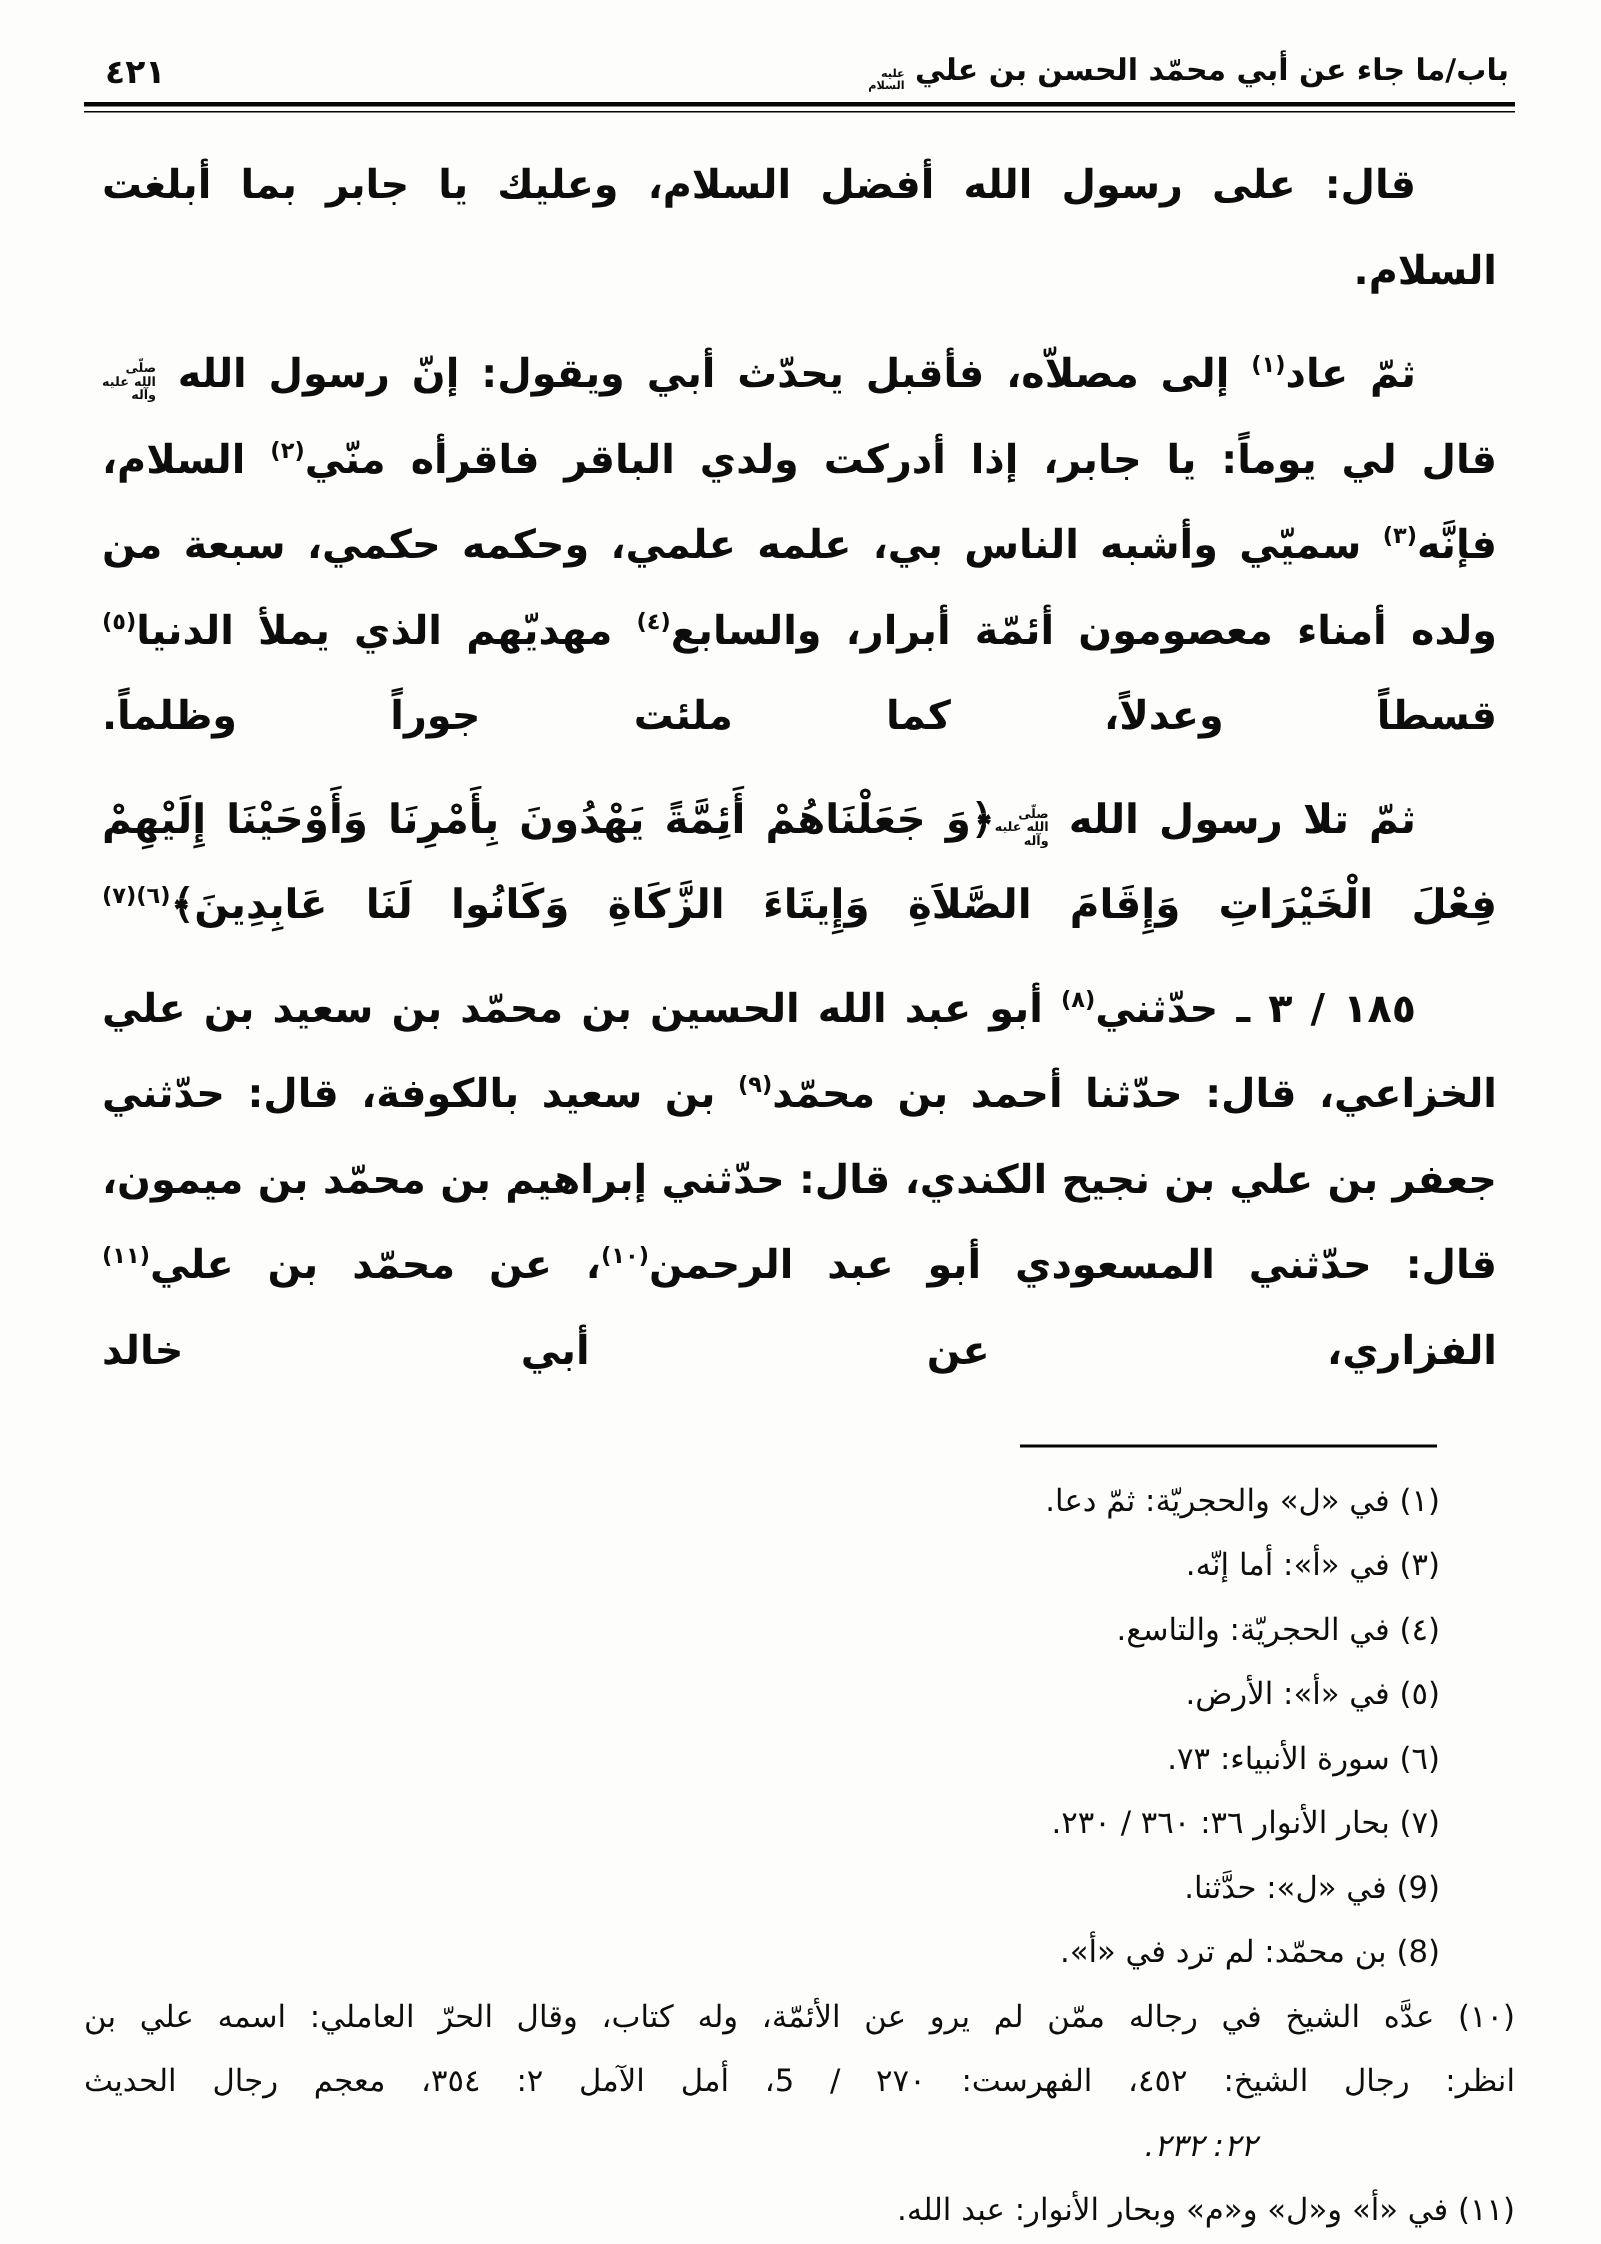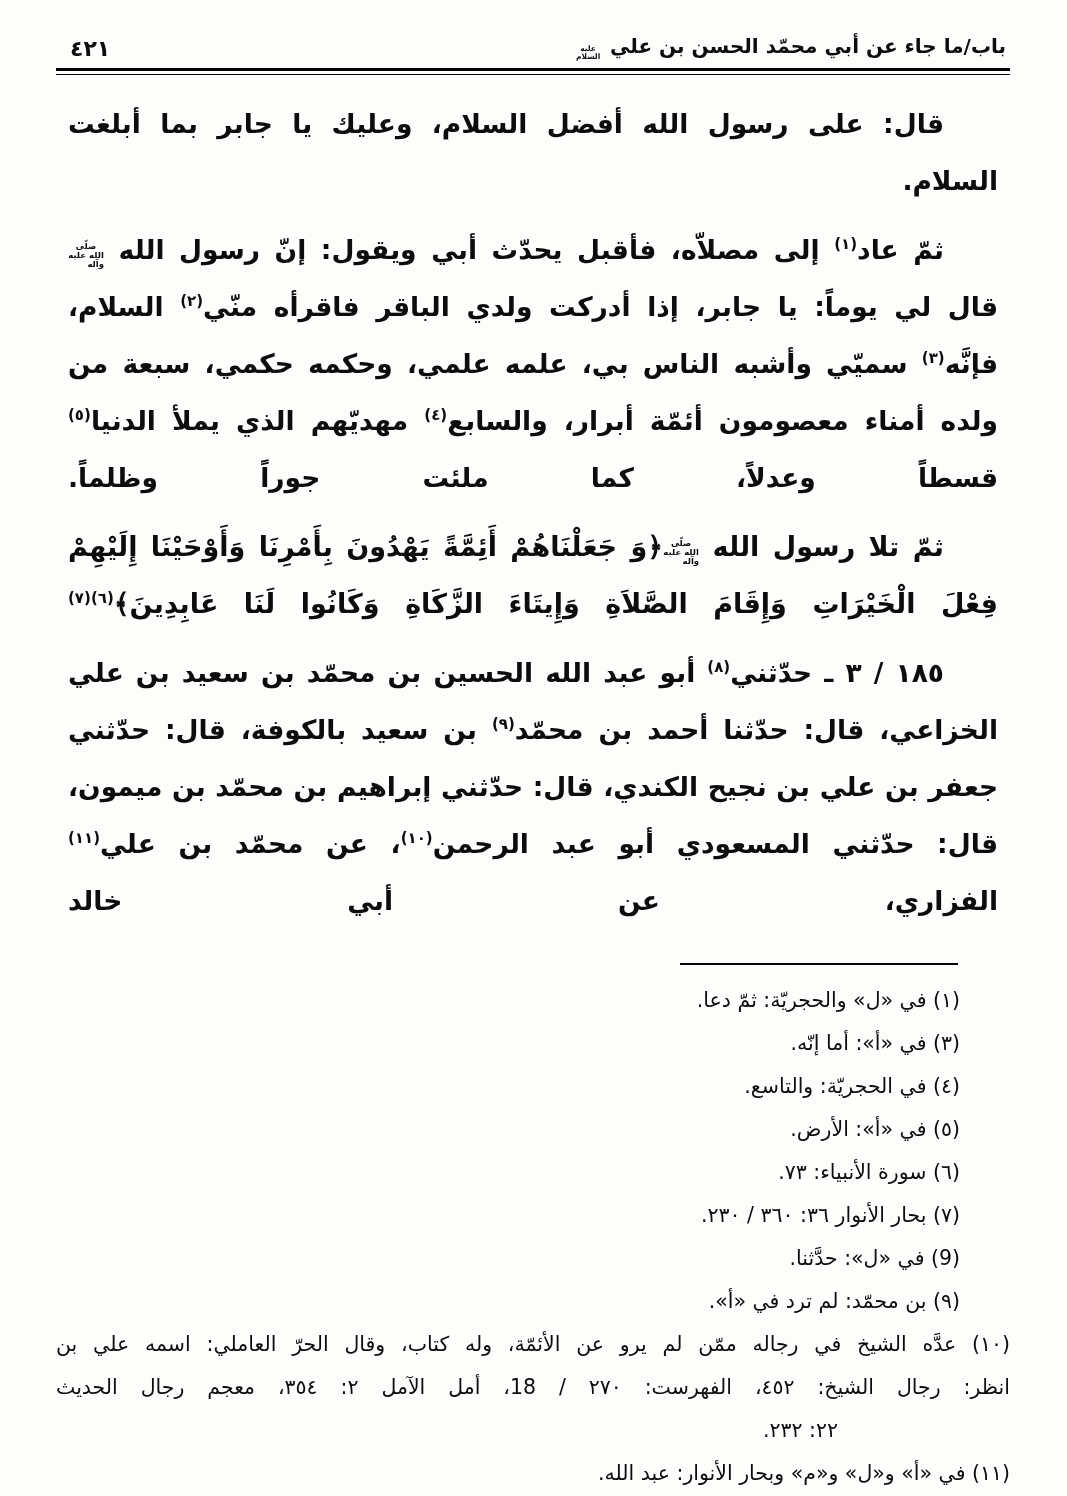--- a/index.html
+++ b/index.html
@@ -40,21 +40,20 @@
     vertical-align:10px;
     line-height:0;
     letter-spacing:-1px;
   }
   .honorific{
     display:inline-block;
     width:36px;
     font-size:8.5px;
     font-weight:bold;
     line-height:1.08;
-    text-align:center;
     vertical-align:-8px;
     white-space:normal;
     text-indent:0;
   }
   .honorific.small{width:30px;font-size:7.5px;vertical-align:-6px;}
   
   .footnotes{
     margin-top:34px;
     font-size:20.5px;
     font-weight:normal;
@@ -62,21 +61,21 @@
   }
   .fn-sep{
     width:278px;
     border-top:2.5px solid #050505;
     margin:0 52px 14px 0;
   }
   .footnotes p{margin:0;text-align:right;}
   .fn-in{padding-left:0;padding-right:50px;}
   .fn-just{text-align:justify;text-align-last:justify;}
   .fn-cont-center{padding-right:258px;}
-  .fn-cont-num{padding-right:172px;}
+  .fn-cont-num{padding-right:172px;font-style:italic;}
 </style>
 </head>
 <body>
 
 <div class="page">
 
   <div class="header-row">
     <div class="header-title">
       <span>باب/ما جاء عن أبي محمّد الحسن بن علي</span>
       <span class="honorific small">عليه السلام</span>
@@ -109,20 +108,20 @@
   <div class="footnotes">
     <div class="fn-sep"></div>
 
     <p class="fn-in">(١) في «ل» والحجريّة: ثمّ دعا.</p>
     <p class="fn-in">(٣) في «أ»: أما إنّه.</p>
     <p class="fn-in">(٤) في الحجريّة: والتاسع.</p>
     <p class="fn-in">(٥) في «أ»: الأرض.</p>
     <p class="fn-in">(٦) سورة الأنبياء: ٧٣.</p>
     <p class="fn-in">(٧) بحار الأنوار ٣٦: ٣٦٠ / ٢٣٠.</p>
     <p class="fn-in">(9) في «ل»: حدَّثنا.</p>
-    <p class="fn-in">(٩) بن محمّد: لم ترد في «أ».</p>
+    <p class="fn-in">(8) بن محمّد: لم ترد في «أ».</p>
     <p class="fn-just">(١٠) عدَّه الشيخ في رجاله ممّن لم يرو عن الأئمّة، وله كتاب، وقال الحرّ العاملي: اسمه علي بن</p>
-    <p class="fn-just">انظر: رجال الشيخ: ٤٥٢، الفهرست: ٢٧٠ / 18، أمل الآمل ٢: ٣٥٤، معجم رجال الحديث</p>
+    <p class="fn-just">انظر: رجال الشيخ: ٤٥٢، الفهرست: ٢٧٠ / 5، أمل الآمل ٢: ٣٥٤، معجم رجال الحديث</p>
     <p class="fn-cont-num">٢٢: ٢٣٢.</p>
     <p>(١١) في «أ» و«ل» و«م» وبحار الأنوار: عبد الله.</p>
   </div>
 
 </div>
 
 </body></html>

